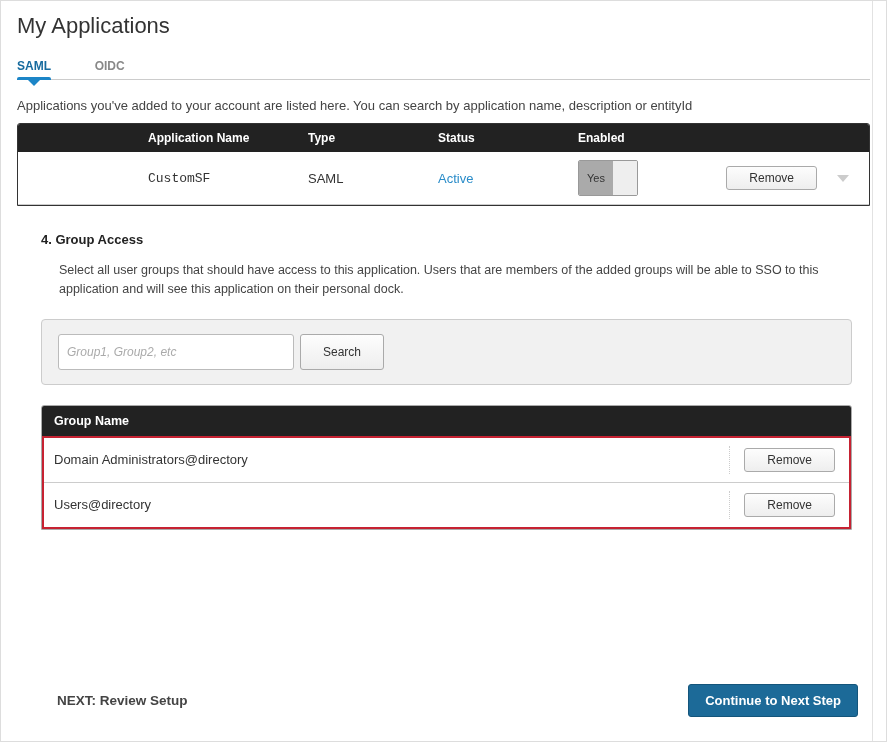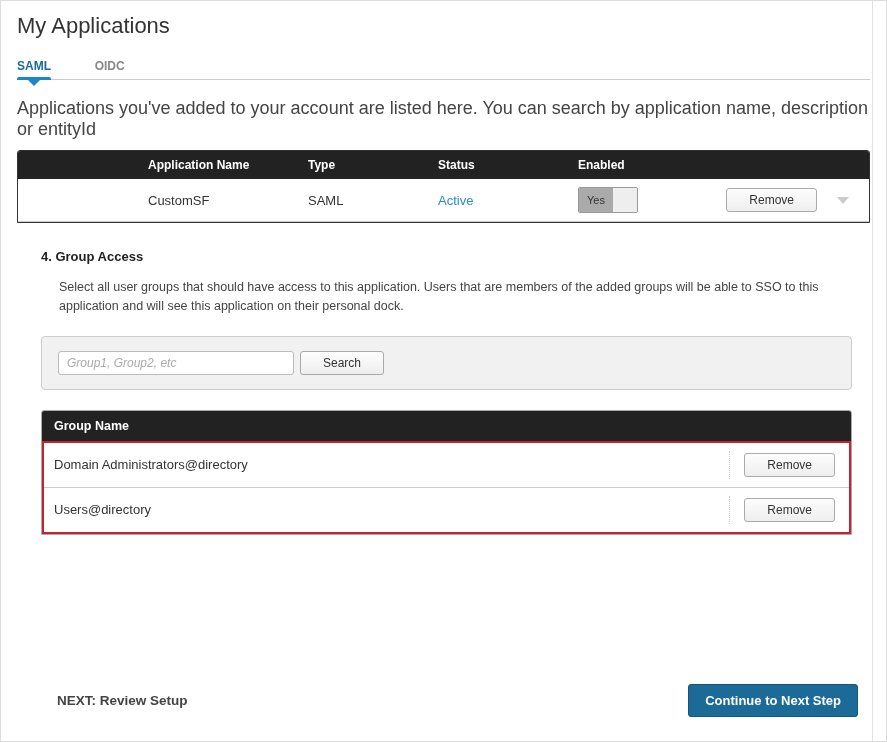--- a/index.html
+++ b/index.html
@@ -52,21 +52,21 @@
     content: "";
     position: absolute;
     left: 50%; transform: translateX(-50%);
     bottom: -7px;
     width: 0; height: 0;
     border-left: 6px solid transparent;
     border-right: 6px solid transparent;
     border-top: 6px solid #1c85c7;
   }
   .intro-text {
-    font-size: 18px;
+    font-size: 13px;
     color: #444;
     margin-bottom: 10px;
   }
   .intro-list {
     margin: 6px 0 18px 26px;
     font-size: 12.5px;
     color: #444;
   }
   .intro-list li { margin: 3px 0; }
   .intro-list em { font-style: italic; }
@@ -89,29 +89,29 @@
   .col-enabled{ flex: 0 0 140px; }
   .col-actions{ flex: 1; }
   .table-row {
     display: flex;
     align-items: center;
     font-size: 13px;
     padding: 8px 0;
     border-bottom: 1px solid #ccc;
     background: #fff;
   }
-  .cell-name   { flex: 0 0 290px; padding-left: 130px; color: #333; }
+  .cell-name   { flex: 0 0 290px; padding-left: 130px; color: #333; font-family: Liberation Mono, monospace; }
   .cell-type   { flex: 0 0 130px; color: #333; }
   .cell-status { flex: 0 0 140px; }
   .cell-status a { color: #2a8cc9; text-decoration: none; cursor: pointer; }
   .cell-enabled{ flex: 0 0 140px; }
   .cell-actions{ flex: 1; display: flex; align-items: center; justify-content: flex-end; padding-right: 20px; gap: 20px; }
   .toggle {
     display: inline-flex;
-    width: 60px; height: 26px;
+    width: 60px; height: 36px;
     border: 1px solid #999;
     border-radius: 2px;
     overflow: hidden;
     cursor: pointer;
     font-size: 11px;
   }
   .toggle-on  { flex: 1; background: #aaa; color: #333; display:flex; align-items:center; justify-content:center; }
   .toggle-off { flex: 0 0 24px; background: #eee; }
   .btn {
     background: linear-gradient(#fdfdfd, #eee);
@@ -149,21 +149,21 @@
     margin: 0 0 20px 0;
     background: #f1f1f1;
     border: 1px solid #ccc;
     border-radius: 4px;
     padding: 14px 16px;
     display: flex;
     gap: 6px;
   }
   .search-input {
     flex: 0 0 236px;
-    height: 24px;
+    height: 36px;
     border: 1px solid #bbb;
     border-radius: 3px;
     padding: 0 8px;
     font-size: 12px;
     font-style: italic;
     color: #888;
   }
   .search-input::placeholder { color: #aaa; font-style: italic; }
   .group-panel {
     border: 1px solid #aaa;

